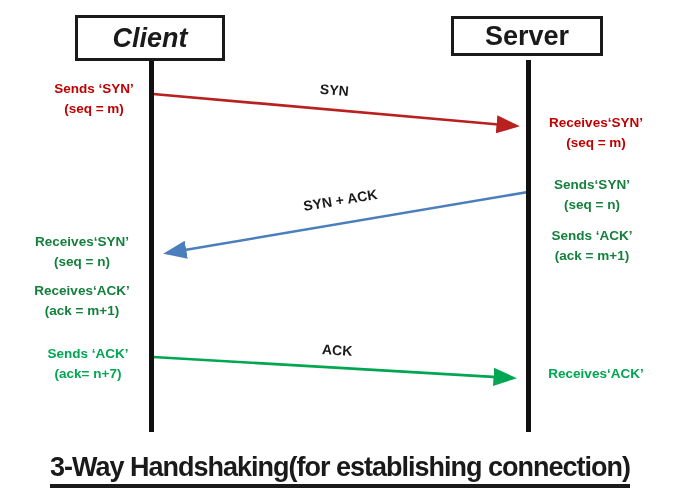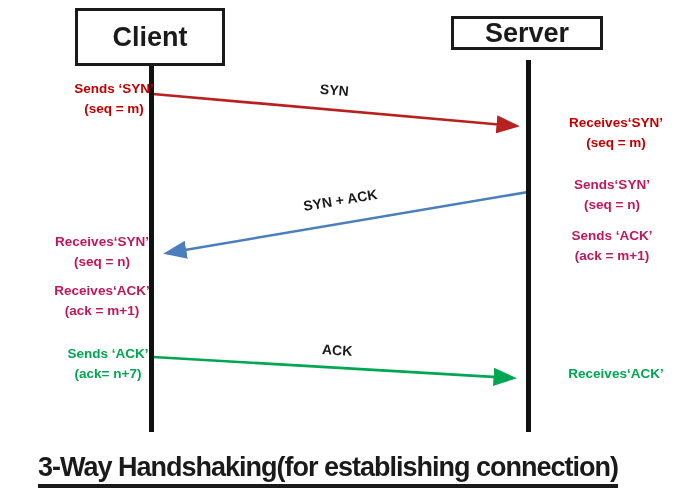--- a/index.html
+++ b/index.html
@@ -11,56 +11,57 @@
     overflow:hidden;
   }
   .actor-box{
     position:absolute;
     box-sizing:border-box;
     border:3px solid #1a1a1a;
     background:#ffffff;
     display:flex;align-items:center;justify-content:center;
     font-weight:bold;font-size:27px;color:#1a1a1a;
   }
-  .actor-box.client{left:75px;top:8px;width:150px;height:58px;}
-  .actor-box.server{left:451px;top:16px;width:152px;height:34px;}
+  .actor-box.client{left:75px;top:15px;width:150px;height:46px;font-style:italic;}
+  .actor-box.server{left:451px;top:16px;width:152px;height:40px;}
   .lifeline{
     position:absolute;width:5px;background:#111;
   }
   .lifeline.client{left:149px;top:59px;height:373px;}
   .lifeline.server{left:526px;top:60px;height:372px;}
   svg.arrows{position:absolute;left:0;top:0;}
   .note{
     position:absolute;
     font-weight:bold;font-size:13.5px;line-height:20px;
-    text-align:center;white-space:nowrap;margin-left:20px;
+    text-align:center;white-space:nowrap;
   }
   .note .ln{display:block;}
   .red{color:#c00000;}
-  .blue{color:#be185d;}
+  .blue{color:#15803d;}
   .green{color:#00a651;}
   .arrow-label{
     position:absolute;
     font-weight:bold;font-size:14px;color:#1a1a1a;
     white-space:nowrap;
   }
   .lbl-syn{left:320px;top:82px;transform:rotate(5deg);}
   .lbl-synack{left:303px;top:192px;transform:rotate(-9.5deg);}
   .lbl-ack{left:322px;top:342px;transform:rotate(3.5deg);}
   .n-c1{left:38px;top:79px;width:112px;}
   .n-c2{left:26px;top:232px;width:112px;}
   .n-c3{left:26px;top:281px;width:112px;}
   .n-c4{left:36px;top:344px;width:104px;}
   .n-s1{left:540px;top:113px;width:112px;}
   .n-s2{left:540px;top:175px;width:104px;}
   .n-s3{left:540px;top:226px;width:104px;}
   .n-s4{left:540px;top:364px;width:112px;}
   .title{
     position:absolute;left:0;top:452px;width:656px;
     text-align:center;
+    padding-left:12px;
   }
   .title span{
     display:inline-block;
     font-weight:bold;font-size:27px;letter-spacing:-1px;color:#1a1a1a;
     border-bottom:4px solid #1a1a1a;
     padding-bottom:1px;
   }
 </style>
 </head>
 <body>

